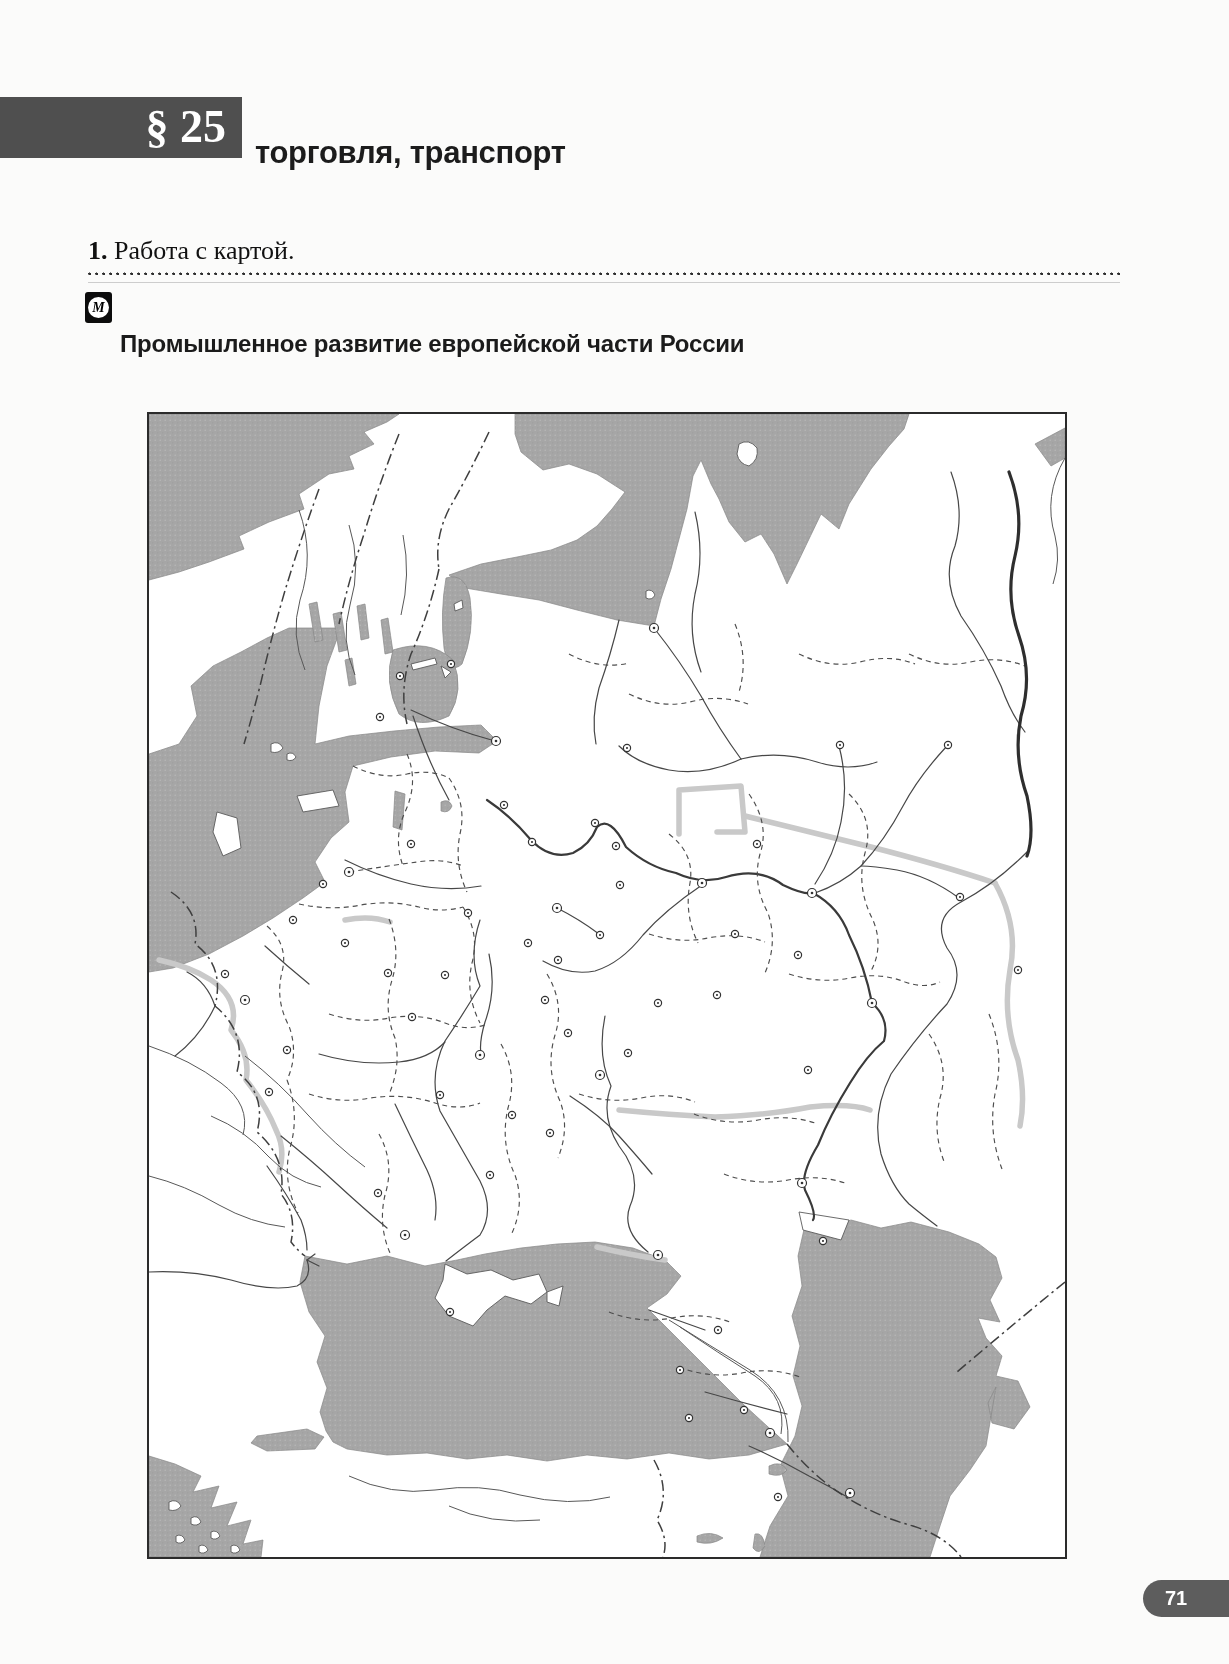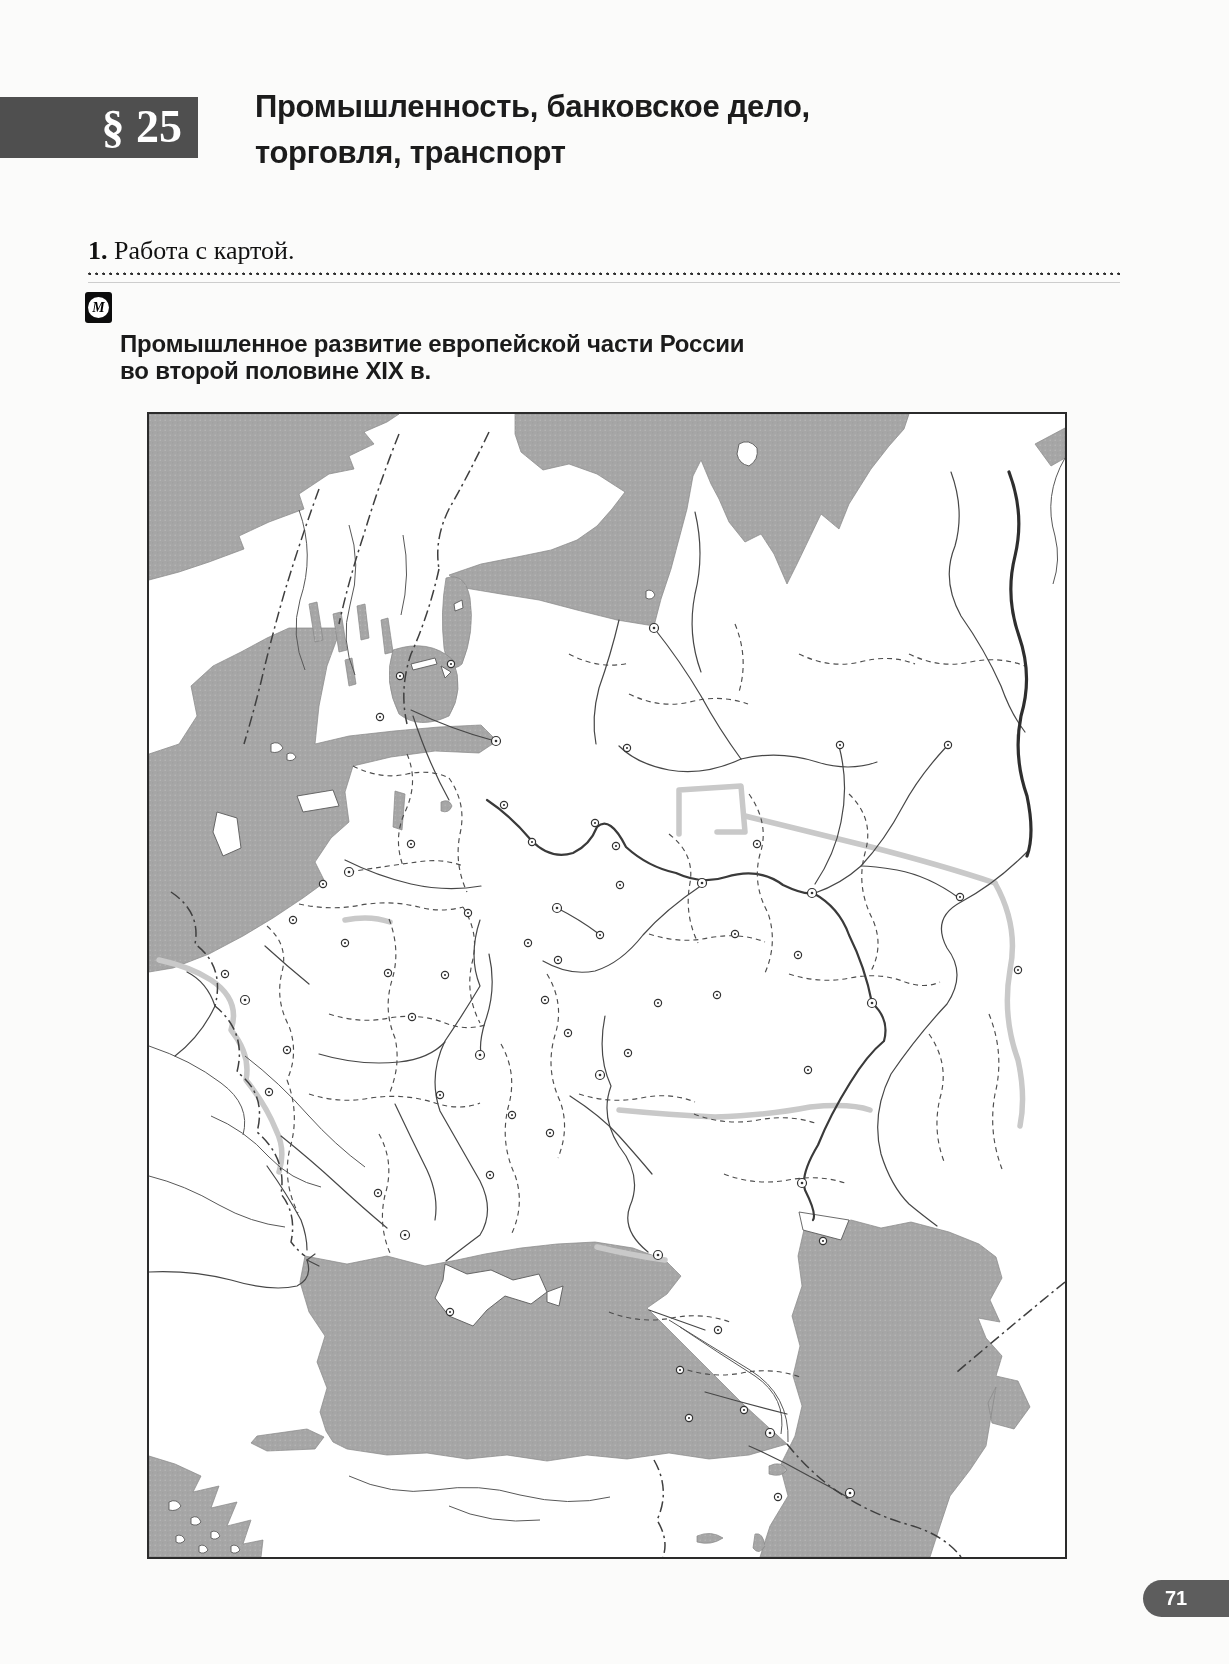--- a/index.html
+++ b/index.html
@@ -1,21 +1,21 @@
 <!DOCTYPE html>
 <html><head>
 <meta charset="utf-8">
 <style>
   html,body{margin:0;padding:0;}
   body{width:1229px;height:1664px;position:relative;background:#fbfbfa;
        font-family:"Liberation Sans",sans-serif;overflow:hidden;}
   .abs{position:absolute;}
 
   
-  .section-badge{left:0;top:97px;width:198px;height:61px;background:#4f4f4f;
+  .section-badge{left:0;top:97px;width:242px;height:61px;background:#4f4f4f;
     color:#fff;font-family:"Liberation Serif",serif;font-weight:bold;font-size:46px;
     text-align:right;line-height:59px;padding-right:16px;box-sizing:border-box;}
   .chapter-title{left:255px;top:84px;width:720px;margin:0;color:#1c1c1c;
     font-size:31px;line-height:46px;font-weight:bold;letter-spacing:-0.3px;}
 
   
   .task-line{left:88px;top:236px;font-family:"Liberation Serif",serif;
     font-size:26px;color:#111;}
   .task-num{font-weight:bold;}
   .dotted-rule{left:88px;top:272px;width:1032px;height:4px;
@@ -59,41 +59,40 @@
     line-height:37px;padding-left:22px;box-sizing:border-box;}
 </style>
 </head>
 <body>
 
 <div class="abs section-badge">
   <span>§ 25</span>
 </div>
 
 <h1 class="abs chapter-title">
-  <span>Промышленность, банковское дело,</span><br>
+  <br>
   <span>торговля, транспорт</span>
 </h1>
 
 <div class="abs task-line">
   <span class="task-num">1.</span>
   <span>Работа с картой.</span>
 </div>
 
 <div class="abs dotted-rule"></div>
 <div class="abs thin-rule"></div>
 
 <div class="abs map-icon">
   <span class="map-icon-circle">
     <span>М</span>
   </span>
 </div>
 
 <div class="abs map-caption">
   <div>Промышленное развитие европейской части России</div>
-  <div>во второй половине XIX в.</div>
 </div>
 
 <div class="abs map-frame">
   <svg id="mapsvg" viewBox="0 0 916 1143" xmlns="http://www.w3.org/2000/svg">
       <defs>
         <pattern id="ht" width="5" height="5" patternUnits="userSpaceOnUse">
           <circle cx="1.2" cy="1.2" r="0.7" fill="#ffffff" opacity="0.22"></circle>
           <circle cx="3.7" cy="3.7" r="0.7" fill="#8f8f8f" opacity="0.30"></circle>
         </pattern>
       </defs>

